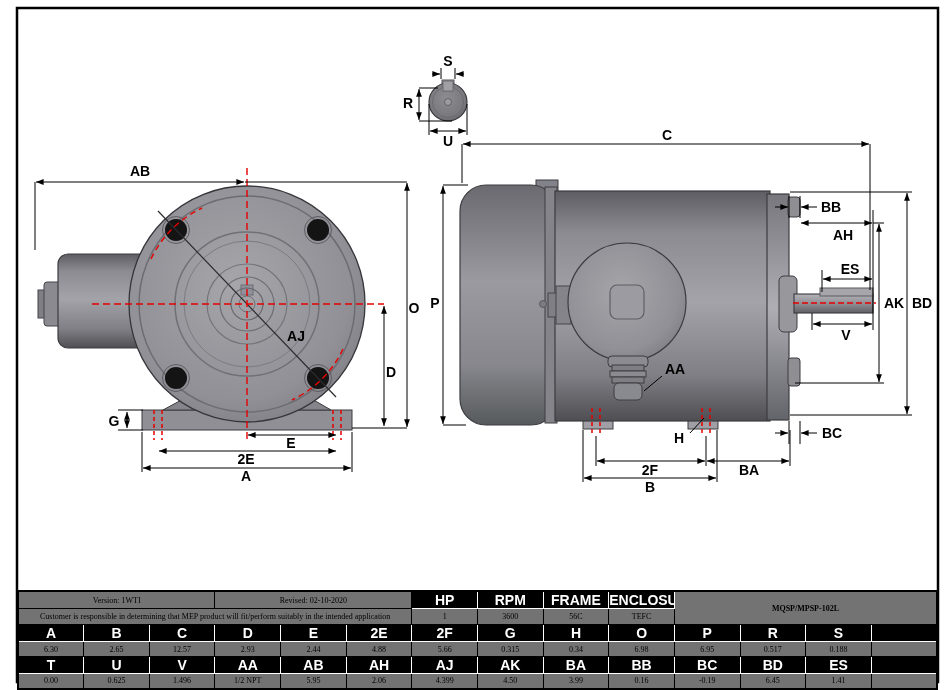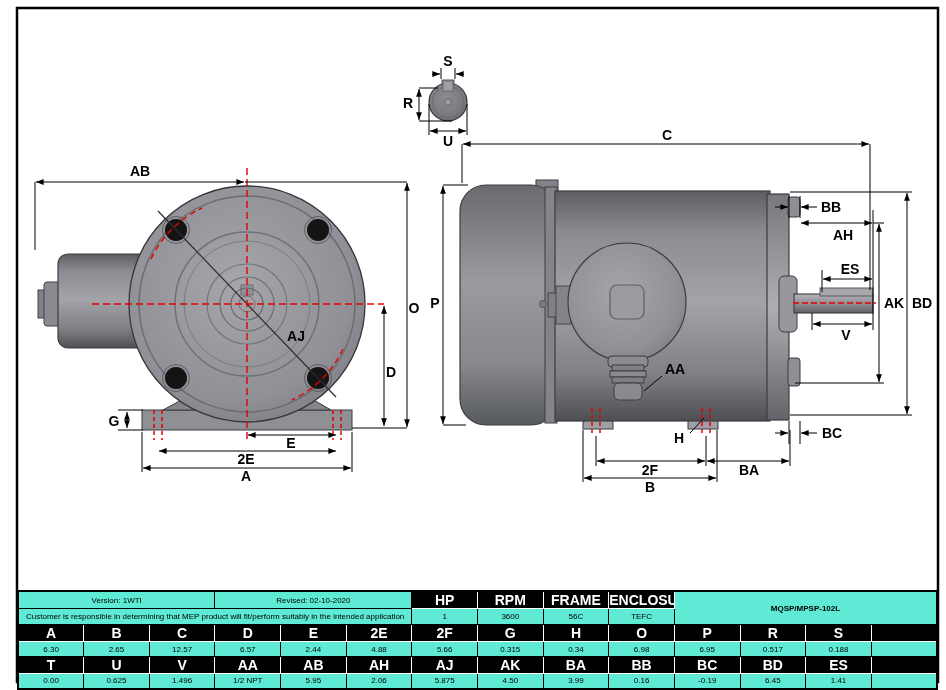--- a/index.html
+++ b/index.html
@@ -6,21 +6,21 @@
   .sheet{position:relative;width:946px;height:690px;background:#fff;overflow:hidden;
          font-family:"Liberation Sans",sans-serif;}
   .sheet svg{position:absolute;left:0;top:0;}
   svg text{font-family:"Liberation Sans",sans-serif;font-weight:bold;fill:#000;}
   .dimtxt{font-size:14px;text-anchor:middle;}
 
   table.spec{position:absolute;left:17px;top:590px;width:921px;height:92px;
              border-collapse:collapse;table-layout:fixed;border:2px solid #000;
              font-family:"Liberation Sans",sans-serif;}
   table.spec td,table.spec th{padding:0;text-align:center;vertical-align:middle;overflow:hidden;white-space:nowrap;}
-  table.spec td{border:1px solid #000;background:#5eead4;font-size:8px;color:#000;}
+  table.spec td{border:1px solid #000;background:#737373;font-size:8px;color:#000;font-family:Liberation Serif, serif;}
   table.spec th{border:1px solid #fff;background:#000;color:#fff;font-size:14px;font-weight:bold;}
   tr.r-info{height:17px;} tr.r-disc{height:16px;} tr.r-dim{height:15px;}
   td.info{font-size:8.5px;}
   td.disc{font-size:6.6px;}
   td.model{font-size:12px;font-weight:bold;}
 </style>
 </head>
 <body>
 
 <div class="sheet">
@@ -302,21 +302,21 @@
     <th>O</th>
     <th>P</th>
     <th>R</th>
     <th>S</th>
     <th></th>
   </tr>
   <tr class="r-dim">
     <td>6.30</td>
     <td>2.65</td>
     <td>12.57</td>
-    <td>6.57</td>
+    <td>2.93</td>
     <td>2.44</td>
     <td>4.88</td>
     <td>5.66</td>
     <td>0.315</td>
     <td>0.34</td>
     <td>6.98</td>
     <td>6.95</td>
     <td>0.517</td>
     <td>0.188</td>
     <td></td>
@@ -337,21 +337,21 @@
     <th>ES</th>
     <th></th>
   </tr>
   <tr class="r-dim">
     <td>0.00</td>
     <td>0.625</td>
     <td>1.496</td>
     <td>1/2 NPT</td>
     <td>5.95</td>
     <td>2.06</td>
-    <td>5.875</td>
+    <td>4.399</td>
     <td>4.50</td>
     <td>3.99</td>
     <td>0.16</td>
     <td>-0.19</td>
     <td>6.45</td>
     <td>1.41</td>
     <td></td>
   </tr>
 </tbody>
     </table>

